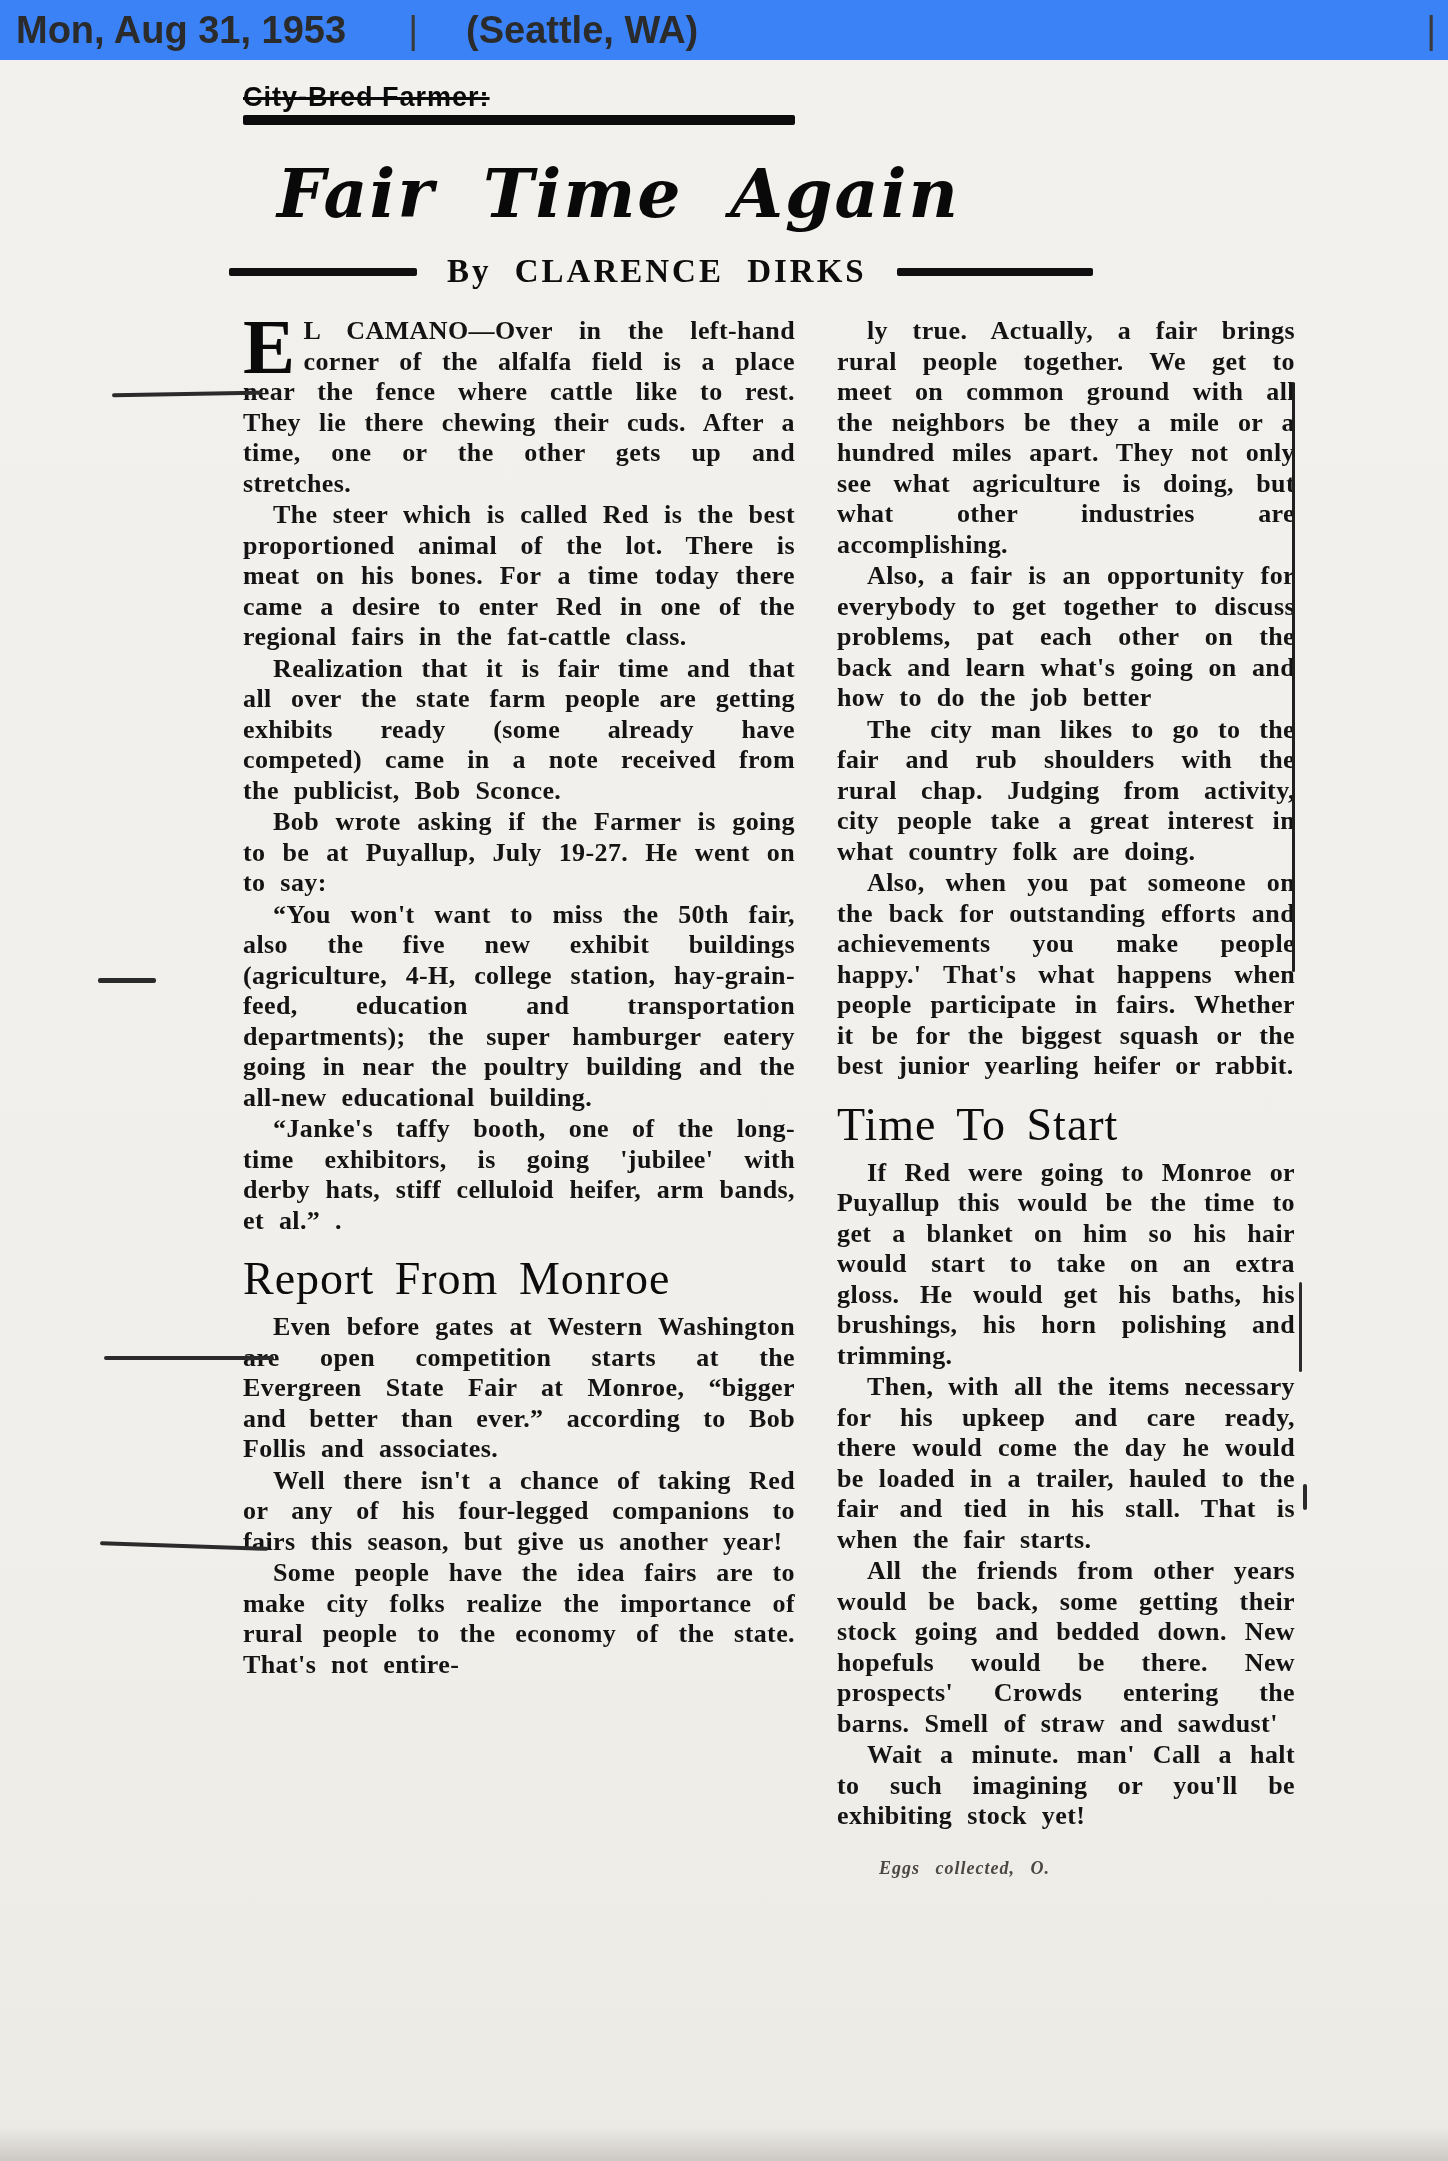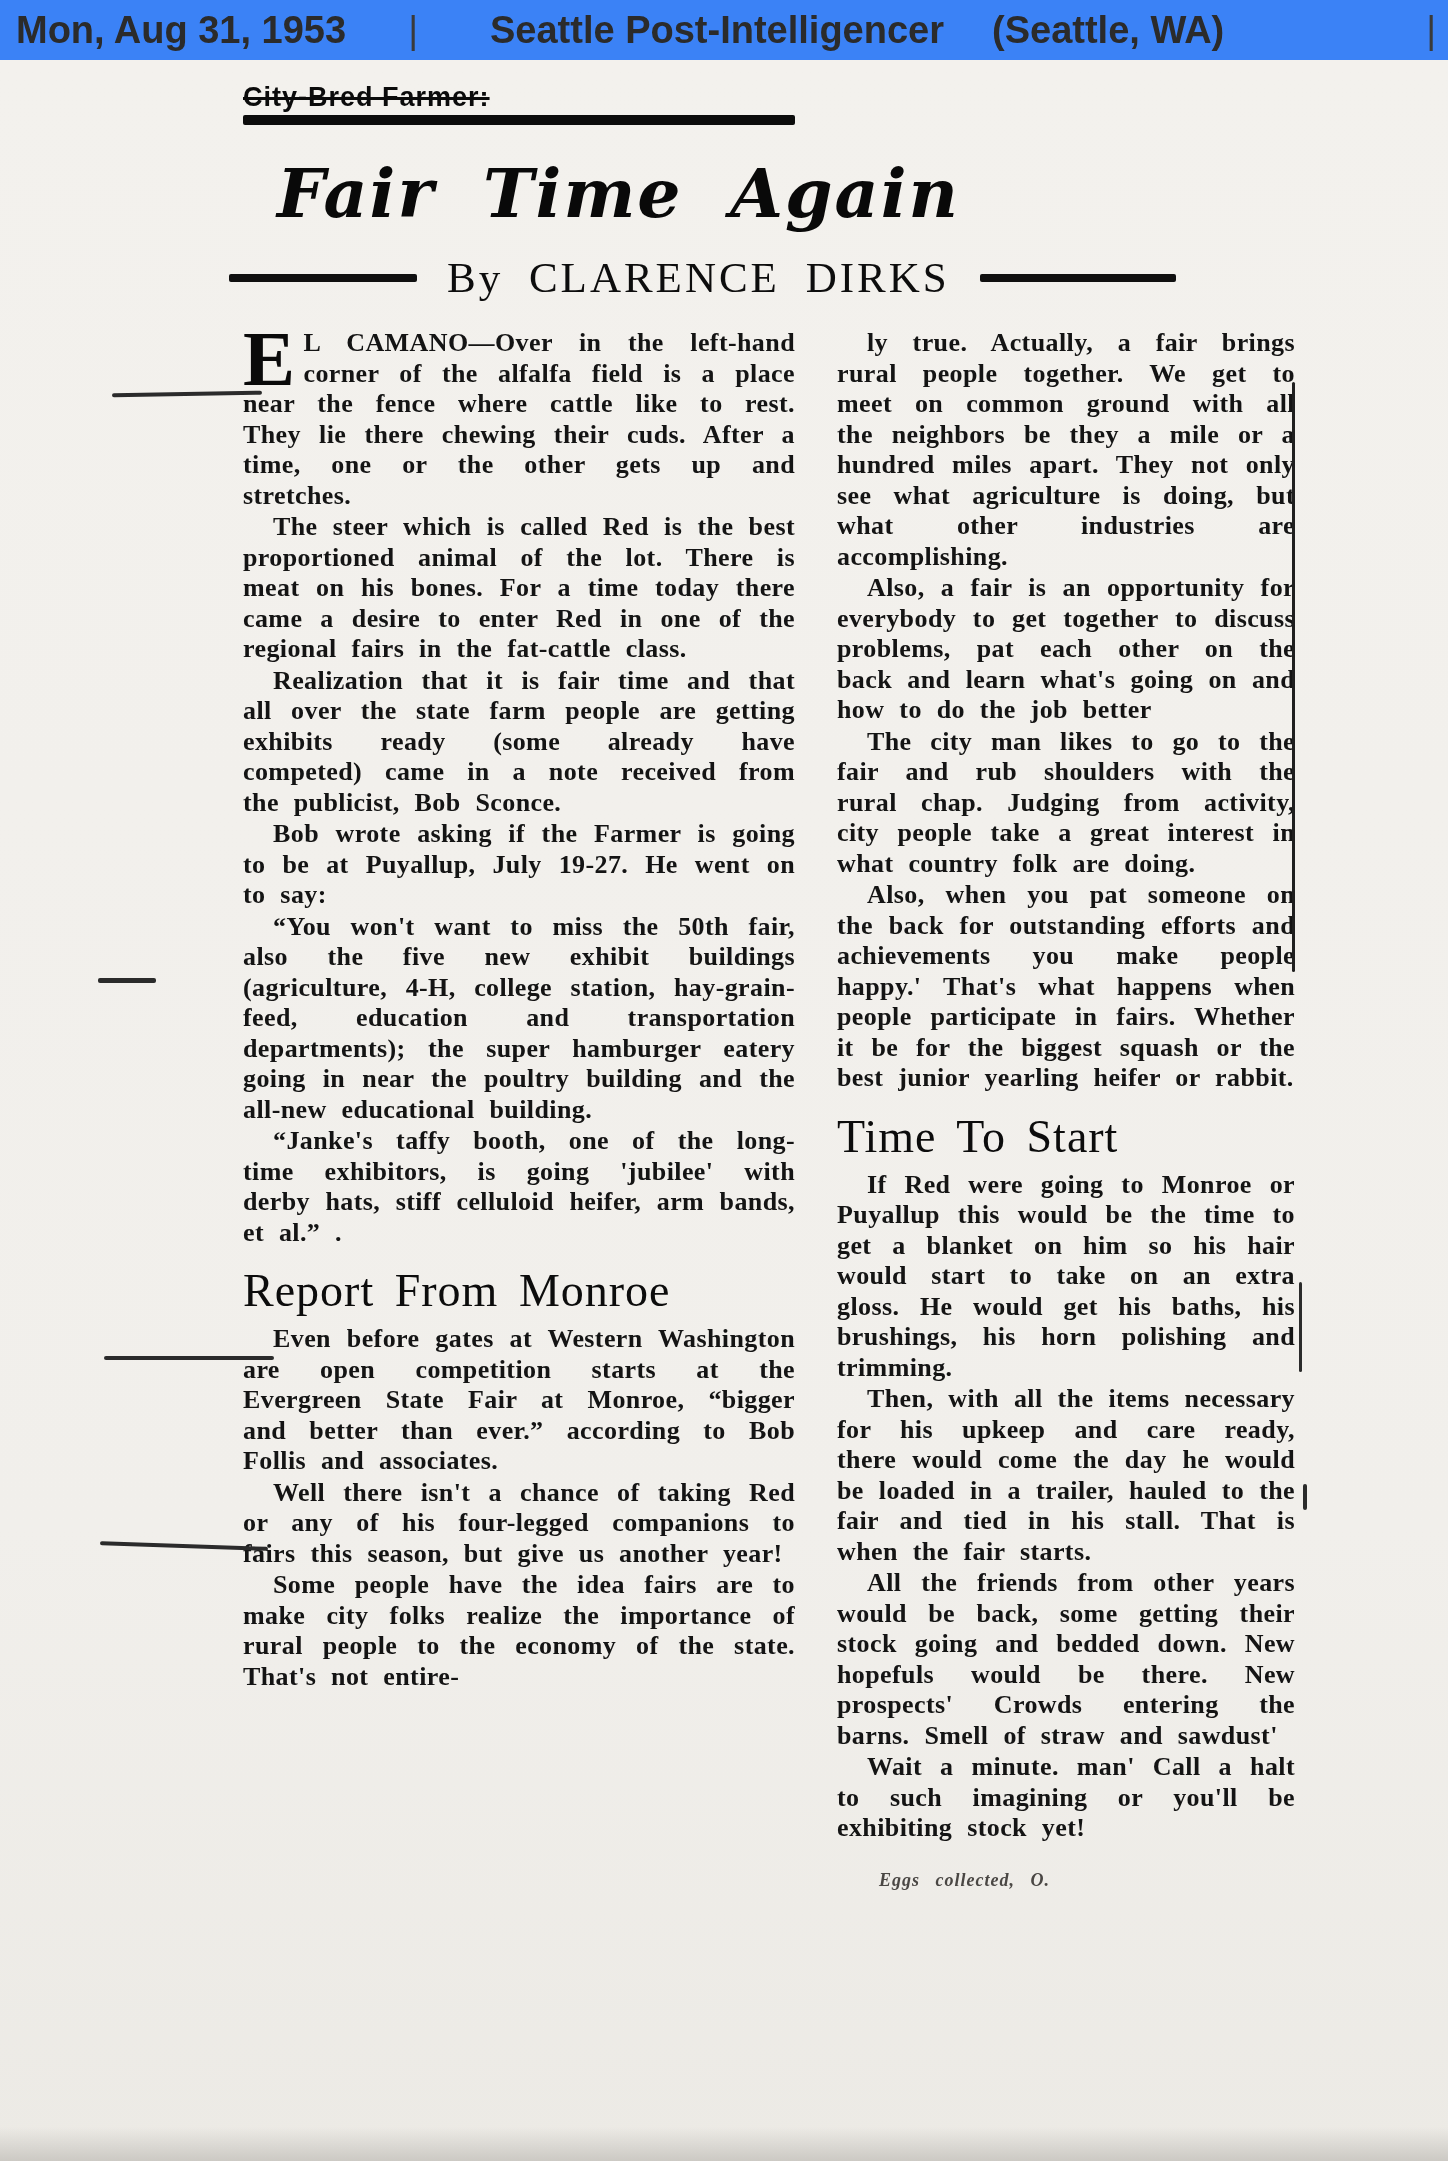--- a/index.html
+++ b/index.html
@@ -55,21 +55,21 @@
 
   .byline-row {
     display: flex; align-items: center;
     margin-top: 14px; margin-left: -14px; width: 1050px;
   }
   .byline-rule { height: 8px; background: #101010; border-radius: 2px; }
   .rule-left  { width: 188px; }
   .rule-right { width: 196px; }
   .byline {
     font-family: "Liberation Serif", serif;
-    font-weight: 400; font-size: 43px; letter-spacing: 3px; word-spacing: 12px;
+    font-weight: 700; font-size: 33px; letter-spacing: 3px; word-spacing: 12px;
     color: #0d0d0d; padding: 0 30px; white-space: nowrap;
   }
 
   .columns { display: flex; margin-top: 26px; }
   .col { box-sizing: border-box; }
   .col-left  { width: 552px; margin-right: 42px; }
   .col-right { width: 458px; }
 
   .para {
     margin: 0;
@@ -122,21 +122,20 @@
   }
 </style>
 </head>
 <body>
 
 <div class="page">
 
   <div class="header-bar">
     <span>Mon, Aug 31, 1953</span>
     <span class="sep1">|</span>
-    <span class="pub">Seattle Post-Intelligencer</span>
     <span class="loc">(Seattle, WA)</span>
     <span class="sep2">|</span>
   </div>
 
   <div class="scan">
 
     <div class="article">
 
       <div class="kicker-wrap">
         <div class="kicker">City-Bred Farmer:</div>

